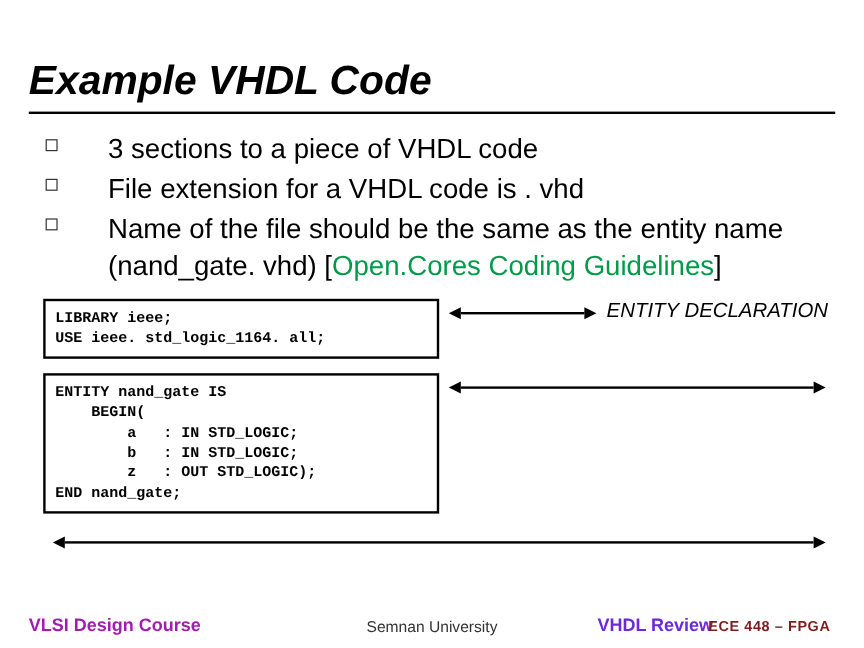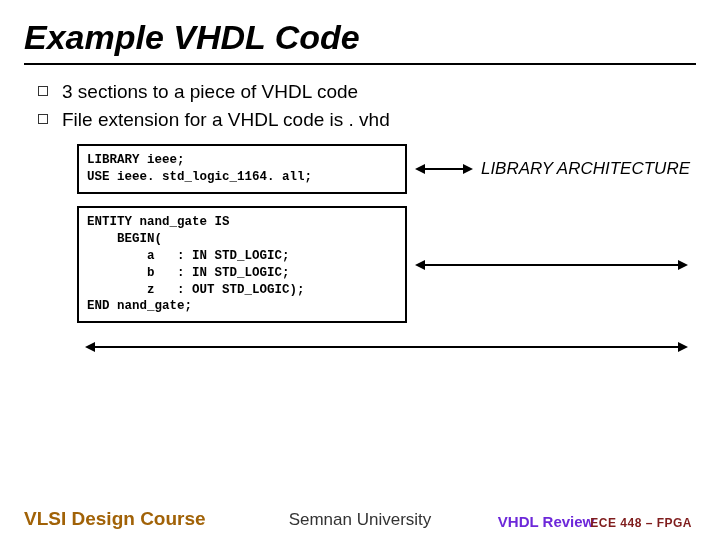--- a/index.html
+++ b/index.html
@@ -10,55 +10,55 @@
     font-family: Arial, Helvetica, sans-serif;
     position: relative;
     overflow: hidden;
   }
   .title {
     font-size: 34px;
     font-weight: bold;
     font-style: italic;
     color: #000;
     padding: 18px 0 6px 24px;
+    margin-top: 30px;
   }
   .title-underline {
     margin: 0 24px 14px 24px;
     height: 2px;
     background: #000;
   }
   .bullets {
     margin: 0 30px 12px 38px;
   }
   .bullet-row {
     display: flex;
     align-items: flex-start;
-    font-size: 19px;
+    font-size: 23px;
     color: #000;
     line-height: 1.35;
     margin-bottom: 2px;
+    gap: 28px;
   }
   .bmarker {
     width: 10px;
     height: 10px;
     border: 1.5px solid #333;
     margin-top: 7px;
     margin-right: 14px;
     flex-shrink: 0;
   }
   .btext { flex: 1; }
   .green { color: #009a4a; }
   .sections {
     margin: 6px 24px 0 36px;
   }
   .section-row {
     display: flex;
-    align-items: center;
     margin-bottom: 12px;
-    margin-left: 41px;
   }
   .codebox {
     border: 2px solid #000;
     width: 330px;
     padding: 6px 8px;
     font-family: "Courier New", monospace;
     font-size: 12.5px;
     font-weight: bold;
     line-height: 1.35;
     white-space: pre;
@@ -99,28 +99,28 @@
   .footer {
     position: absolute;
     bottom: 10px;
     left: 0;
     width: 100%;
     display: flex;
     align-items: flex-end;
     padding: 0 24px;
   }
   .footer-left {
-    font-size: 19px;
+    font-size: 15px;
     font-weight: bold;
-    color: #a16207;
+    color: #a21caf;
     flex: 1;
     text-align: left;
   }
   .footer-center {
-    font-size: 17px;
+    font-size: 13px;
     color: #333;
     flex: 1;
     text-align: center;
   }
   .footer-right {
     flex: 1;
     text-align: right;
     font-size: 15px;
     font-weight: bold;
     position: relative;
@@ -136,33 +136,39 @@
 
 <div class="bullets">
   <div class="bullet-row">
     <div class="bmarker"></div>
     <div class="btext">3 sections to a piece of VHDL code</div>
   </div>
   <div class="bullet-row">
     <div class="bmarker"></div>
     <div class="btext">File extension for a VHDL code is . vhd</div>
   </div>
+  <div class="bullet-row">
+    <div class="bmarker"></div>
+    <div class="btext">
+      <span>Name of the file should be the same as the entity name (nand_gate. vhd) [</span><span class="green">Open.Cores Coding Guidelines</span><span>]</span>
+    </div>
+  </div>
 </div>
 
 <div class="sections">
 
   <div class="section-row">
     <div class="codebox">LIBRARY ieee;
 USE ieee. std_logic_1164. all;</div>
     <div class="arrow-wrap">
       <div class="arrow-head-left"></div>
         <div class="arrow-line"></div>
         <div class="arrow-head-right"></div>
     </div>
-    <div class="section-label">LIBRARY ARCHITECTURE</div>
+    <div class="section-label">ENTITY DECLARATION</div>
   </div>
 
   <div class="section-row">
     <div class="codebox">ENTITY nand_gate IS
     BEGIN(
         a   : IN STD_LOGIC;
         b   : IN STD_LOGIC;
         z   : OUT STD_LOGIC);
 END nand_gate;</div>
     <div class="arrow-wrap">

